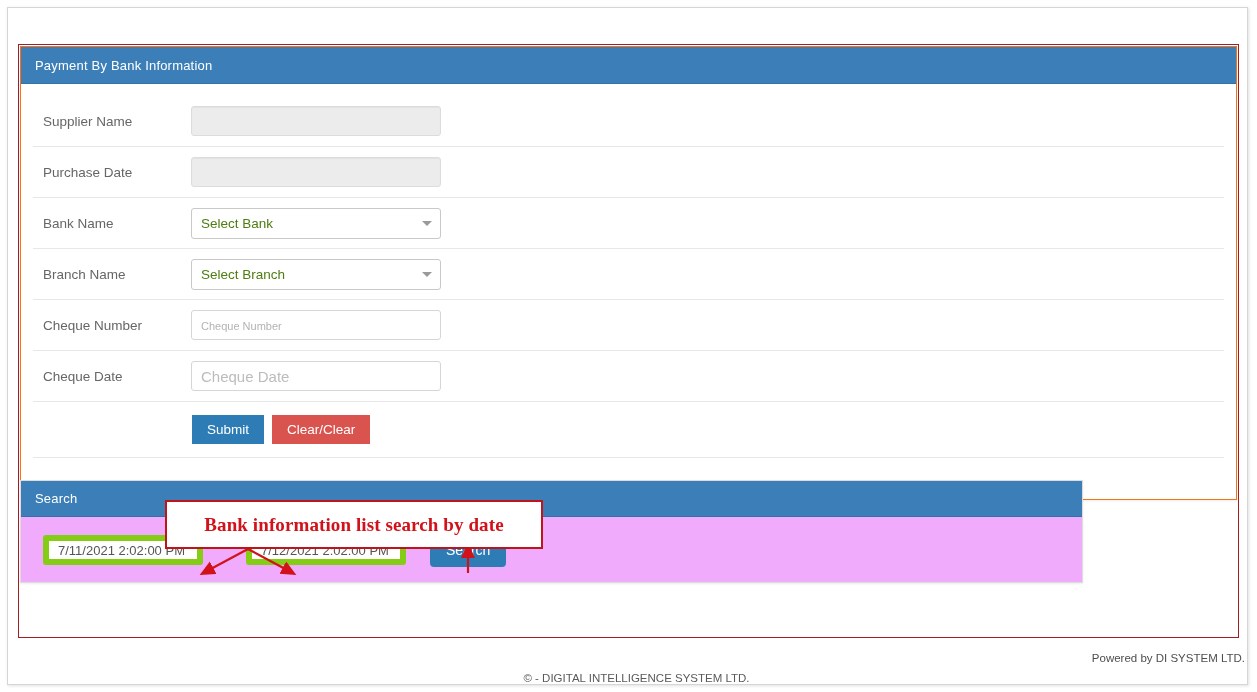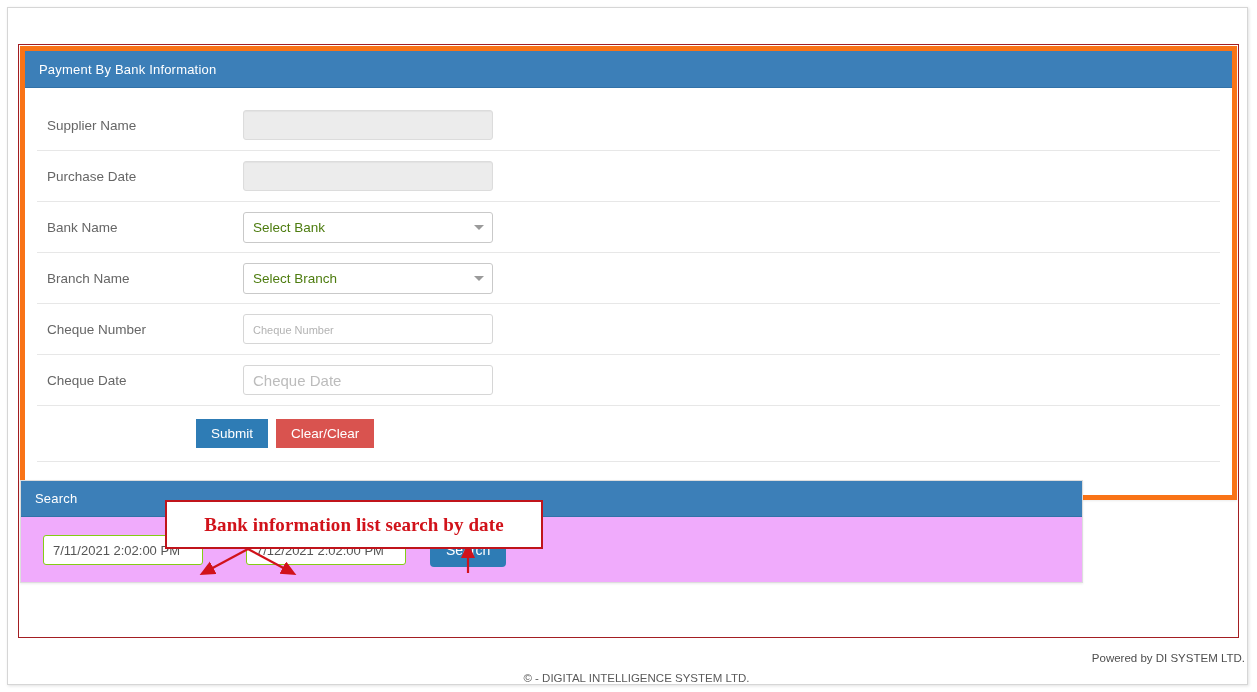--- a/index.html
+++ b/index.html
@@ -36,21 +36,21 @@
     border: 1px solid #a31e22;
     background: transparent;
   }
 
   
   .panel-main {
     position: absolute;
     left: 20px; top: 46px;
     width: 1217px; height: 454px;
     background: #ffffff;
-    border: 5px solid #f97316;
+    border: 1px solid #f97316;
     box-shadow: 0 1px 2px rgba(0,0,0,0.08);
   }
   .panel-heading {
     height: 37px;
     background: #3c7fb8;
     border-bottom: 1px solid #3272a8;
     display: flex;
     align-items: center;
     padding-left: 14px;
   }
@@ -60,21 +60,20 @@
     letter-spacing: .2px;
   }
   .panel-body { padding: 0; }
 
   .form-row {
     display: flex;
     align-items: center;
     height: 51px;
     margin: 0 12px;
     border-bottom: 1px solid #e7e7e7;
-    gap: 48px;
   }
   .form-row.first { margin-top: 12px; }
 
   .form-label {
     width: 158px;
     flex: 0 0 158px;
     color: #666666;
     font-size: 13.5px;
     padding-left: 10px;
   }
@@ -158,21 +157,21 @@
   }
   .panel-search .panel-heading { height: 36px; }
   .search-body {
     display: flex;
     align-items: center;
     padding: 16px 0 0 22px;
   }
   .date-inp {
     width: 160px;
     height: 30px;
-    border: 1px solid #84cc16;
+    border: 6px solid #84cc16;
     border-radius: 3px;
     font-family: "Liberation Sans", sans-serif;
     font-size: 13px;
     color: #555;
     padding: 8px 9px;
     background: #fff;
     outline: none;
   }
   .date-inp.second { margin-left: 43px; }
   .btn-search {

